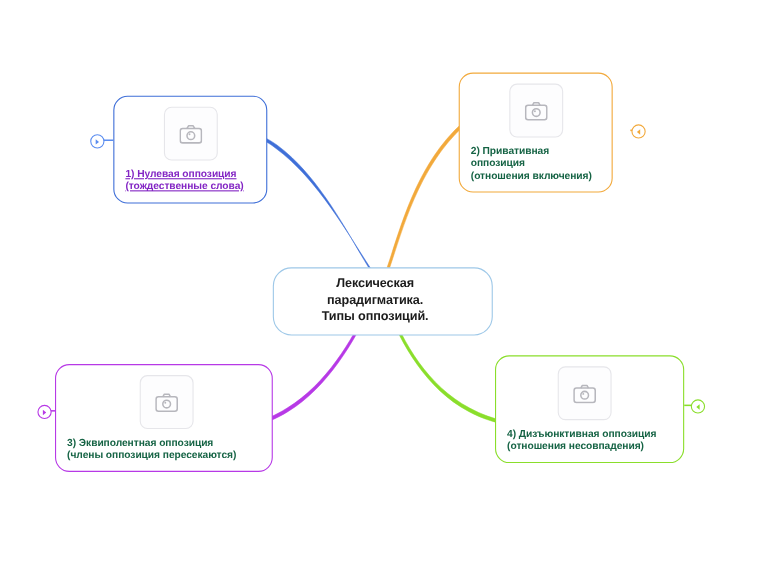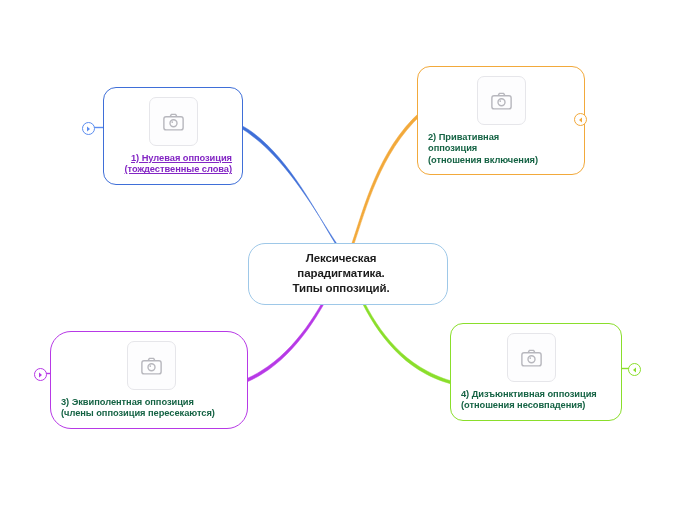--- a/index.html
+++ b/index.html
@@ -97,21 +97,21 @@
   .label-green { color: #156344; }
   .label-violet {
     color: #8325c4;
     text-decoration: underline;
     text-decoration-color: #8325c4;
     text-underline-offset: 1px;
   }
 
   
   #node-1 { left: 103px; top: 87px;  width: 140px; }
-  #node-2 { left: 417px; top: 66px;  width: 168px; }
+  #node-2 { left: 417px; top: 66px;  width: 140px; }
   #node-3 { left: 50px;  top: 331px; width: 198px; }
   #node-4 { left: 450px; top: 323px; width: 172px; }
 
   
   .toggle {
     position: absolute;
     width: 11px;
     height: 11px;
     border-radius: 50%;
     border: 1.2px solid currentColor;
@@ -168,21 +168,21 @@
     <line x1="573" y1="118.5" x2="583" y2="118.5" stroke="#f2a93b" stroke-width="1.4"></line>
     <line x1="45" y1="373.5" x2="50" y2="373.5" stroke="#b739e6" stroke-width="1.4"></line>
     <line x1="622" y1="368.5" x2="632" y2="368.5" stroke="#8ade2b" stroke-width="1.4"></line>
   </svg>
 
   <div class="central-node">
     <div class="central-title">Лексическая парадигматика.
 Типы оппозиций.</div>
   </div>
 
-  <div class="branch-node" id="node-1" style="border-color:#3f6fd8;text-align:right;">
+  <div class="branch-node" id="node-1" style="border-color:#3f6fd8;">
     <div class="node-inner">
       <div class="img-placeholder img-center">
         <svg width="21" height="18" viewBox="0 0 24 20" fill="none">
           <rect x="1" y="4" width="22" height="15" rx="2.5" stroke="#b7b7bd" stroke-width="1.6"></rect>
           <path d="M8 4 L9.6 1.3 H14.4 L16 4" stroke="#b7b7bd" stroke-width="1.6" fill="none" stroke-linejoin="round"></path>
           <circle cx="12" cy="11.5" r="4" stroke="#b7b7bd" stroke-width="1.6" fill="none"></circle>
           <circle cx="10.6" cy="10.1" r="1" fill="#b7b7bd"></circle>
         </svg>
       </div>
       <div class="node-label label-violet">1) Нулевая оппозиция
@@ -199,21 +199,21 @@
           <circle cx="12" cy="11.5" r="4" stroke="#b7b7bd" stroke-width="1.6" fill="none"></circle>
           <circle cx="10.6" cy="10.1" r="1" fill="#b7b7bd"></circle>
         </svg>
       </div>
       <div class="node-label label-green">2) Привативная
 оппозиция
 (отношения включения)</div>
     </div>
   </div>
 
-  <div class="branch-node" id="node-3" style="border-color:#b739e6;border-radius:21px;">
+  <div class="branch-node" id="node-3" style="border-color:#b739e6;">
     <div class="node-inner">
       <div class="img-placeholder img-left3">
         <svg width="21" height="18" viewBox="0 0 24 20" fill="none">
           <rect x="1" y="4" width="22" height="15" rx="2.5" stroke="#b7b7bd" stroke-width="1.6"></rect>
           <path d="M8 4 L9.6 1.3 H14.4 L16 4" stroke="#b7b7bd" stroke-width="1.6" fill="none" stroke-linejoin="round"></path>
           <circle cx="12" cy="11.5" r="4" stroke="#b7b7bd" stroke-width="1.6" fill="none"></circle>
           <circle cx="10.6" cy="10.1" r="1" fill="#b7b7bd"></circle>
         </svg>
       </div>
       <div class="node-label label-green">3) Эквиполентная оппозиция

